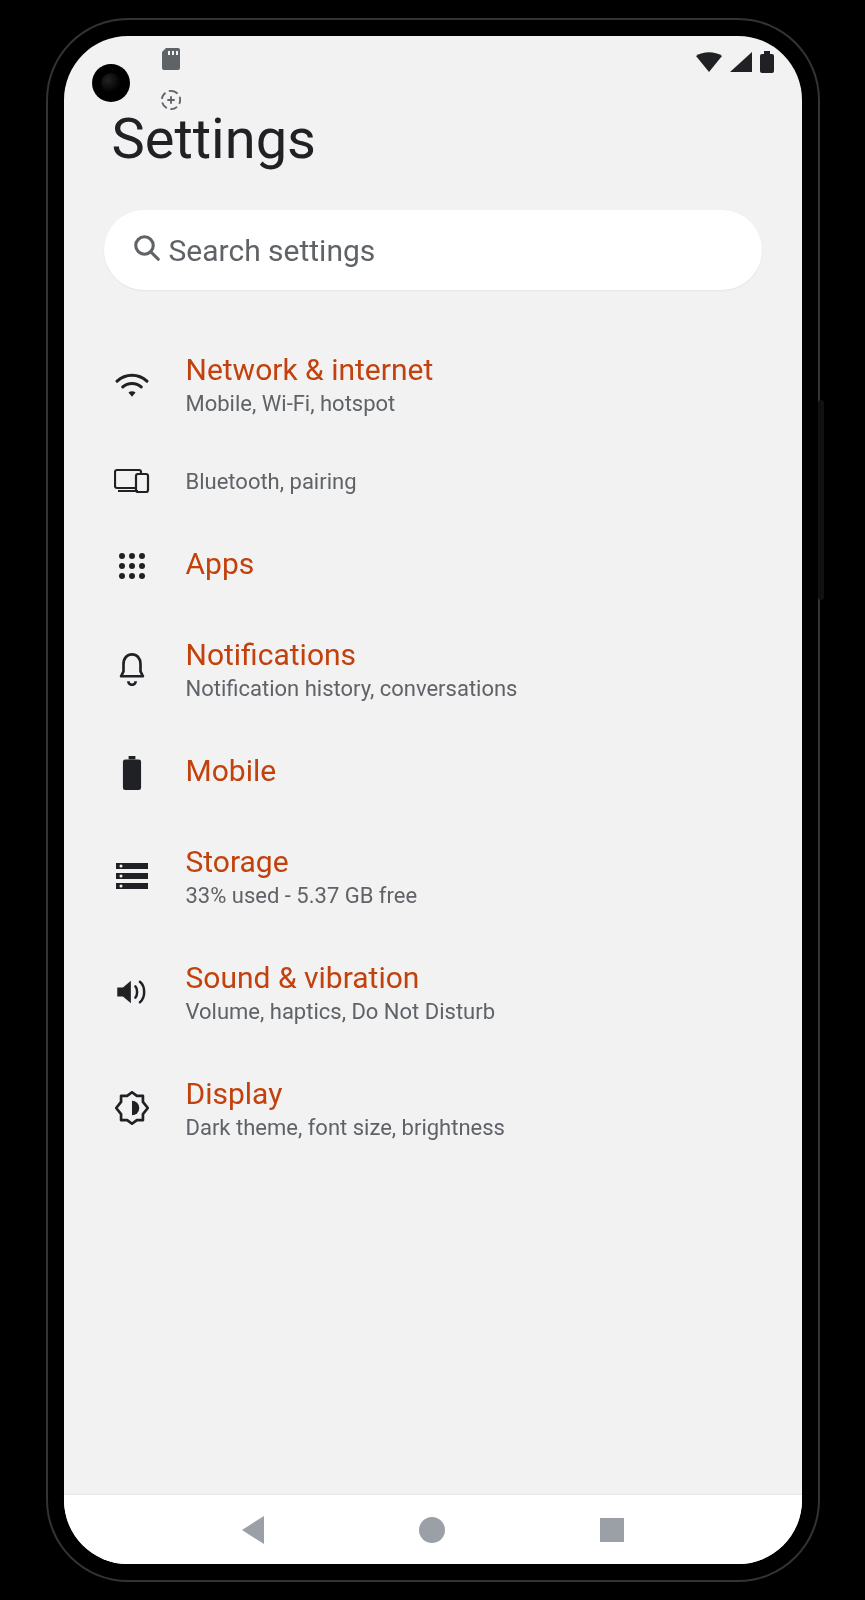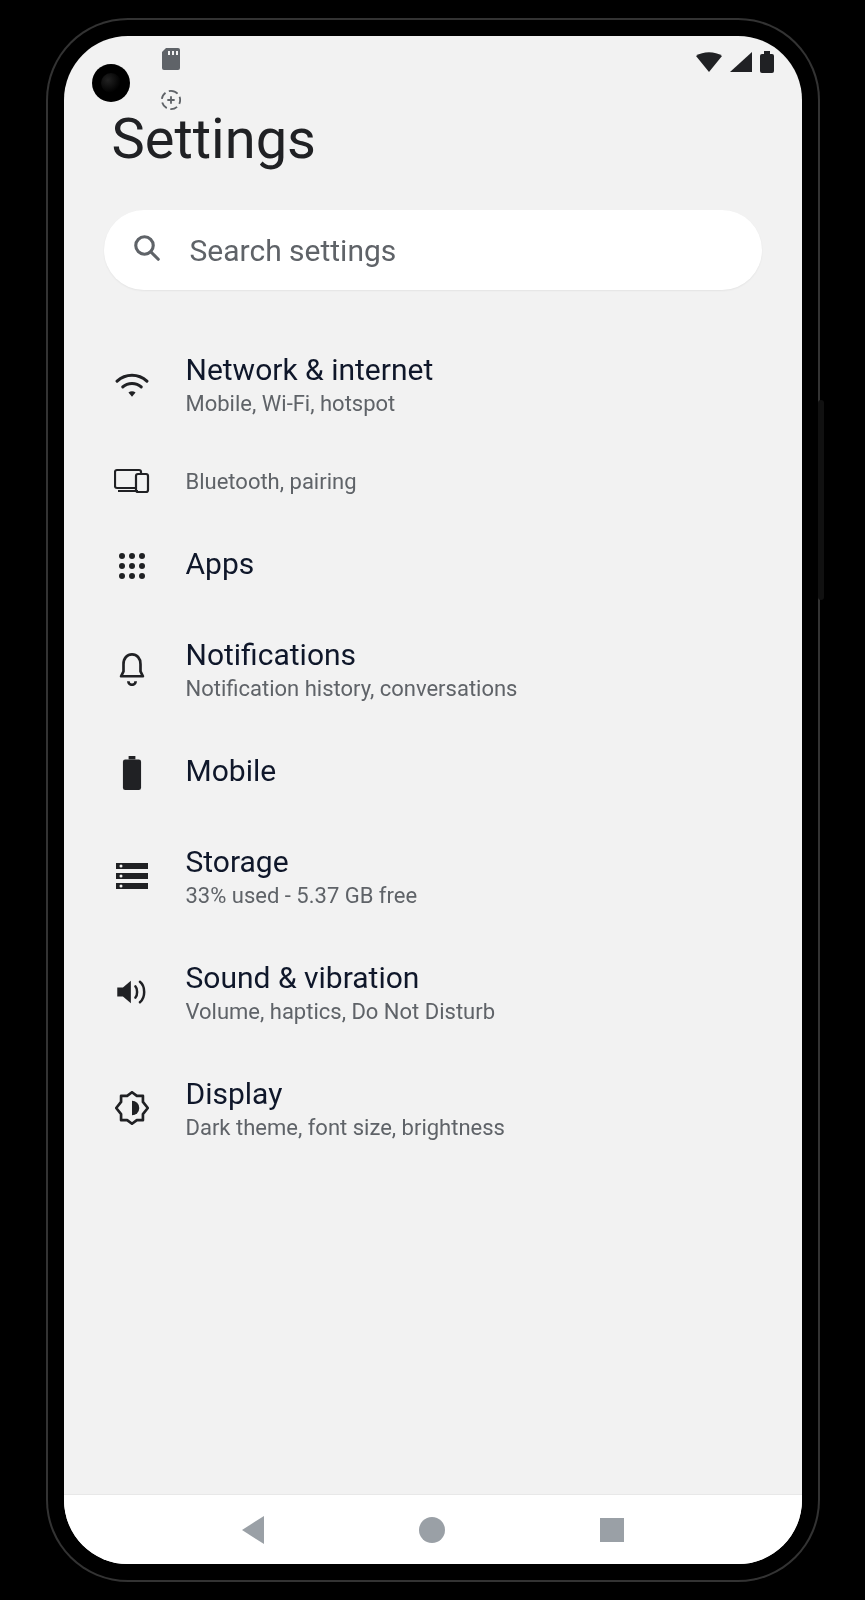--- a/index.html
+++ b/index.html
@@ -82,21 +82,21 @@
       font-weight: 400;
       padding: 18px 8px 38px 8px;
     }
     .search-bar {
       background: #fff;
       border-radius: 50px;
       height: 80px;
       display: flex;
       align-items: center;
       padding: 0 28px;
-      gap: 28px;
+      gap: 7px;
       margin-bottom: 36px;
       box-shadow: 0 1px 2px rgba(0,0,0,0.06);
     }
     .search-bar input {
       border: none;
       outline: none;
       font-size: 30px;
       color: #5f6368;
       background: transparent;
       flex: 1;
@@ -114,21 +114,21 @@
     .setting-icon {
       width: 40px;
       display: flex;
       align-items: center;
       justify-content: center;
       color: #202124;
     }
     .setting-text { flex: 1; }
     .setting-title {
       font-size: 30px;
-      color: #0f172a;
+      color: #c2410c;
       font-weight: 400;
       margin-bottom: 4px;
     }
     .setting-subtitle {
       font-size: 22px;
       color: #5f6368;
     }
     .nav-bar {
       height: 70px;
       background: #fff;

